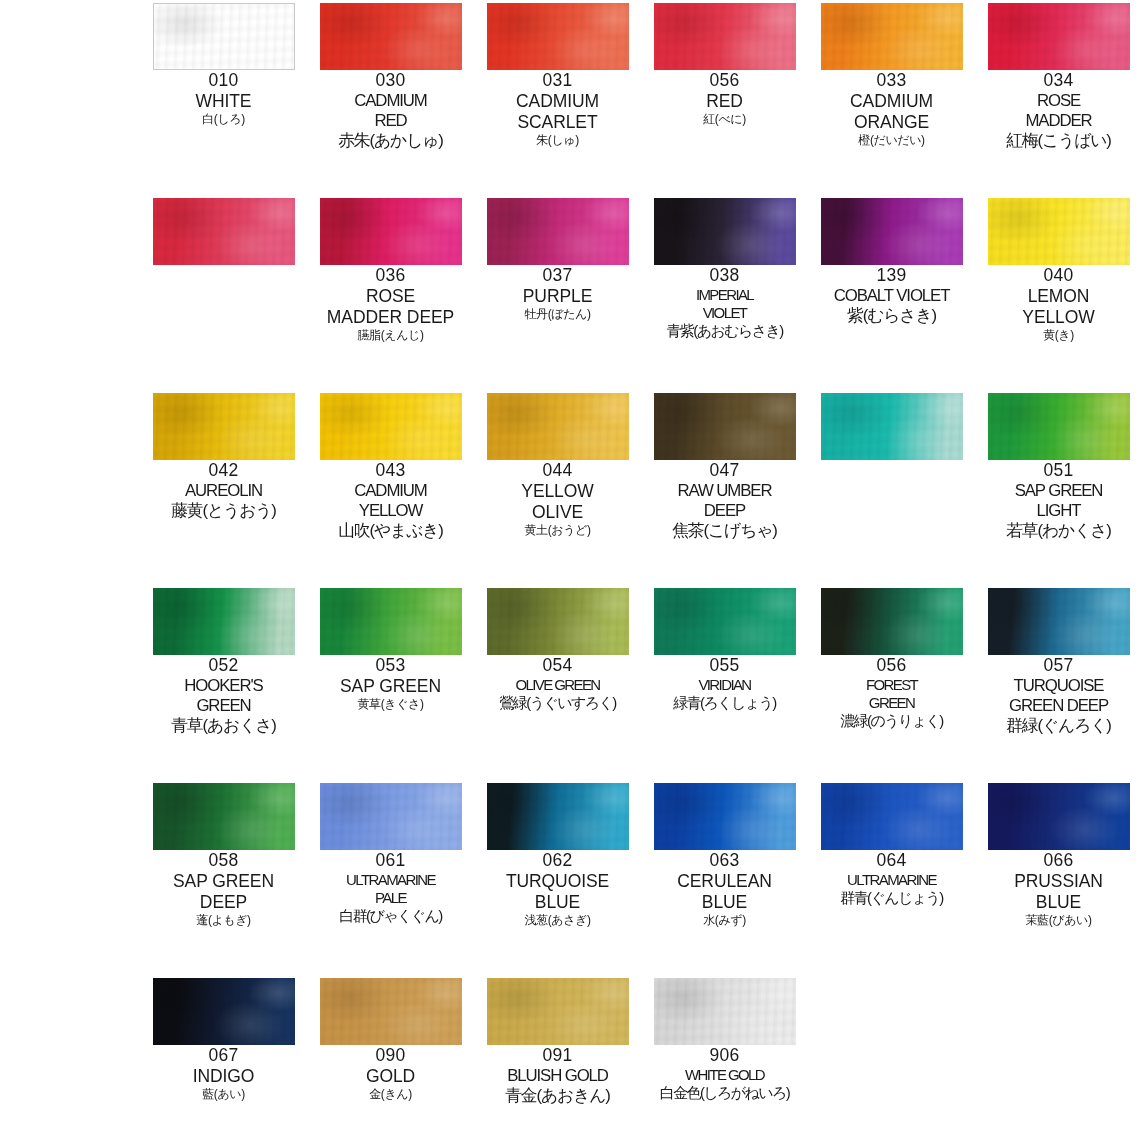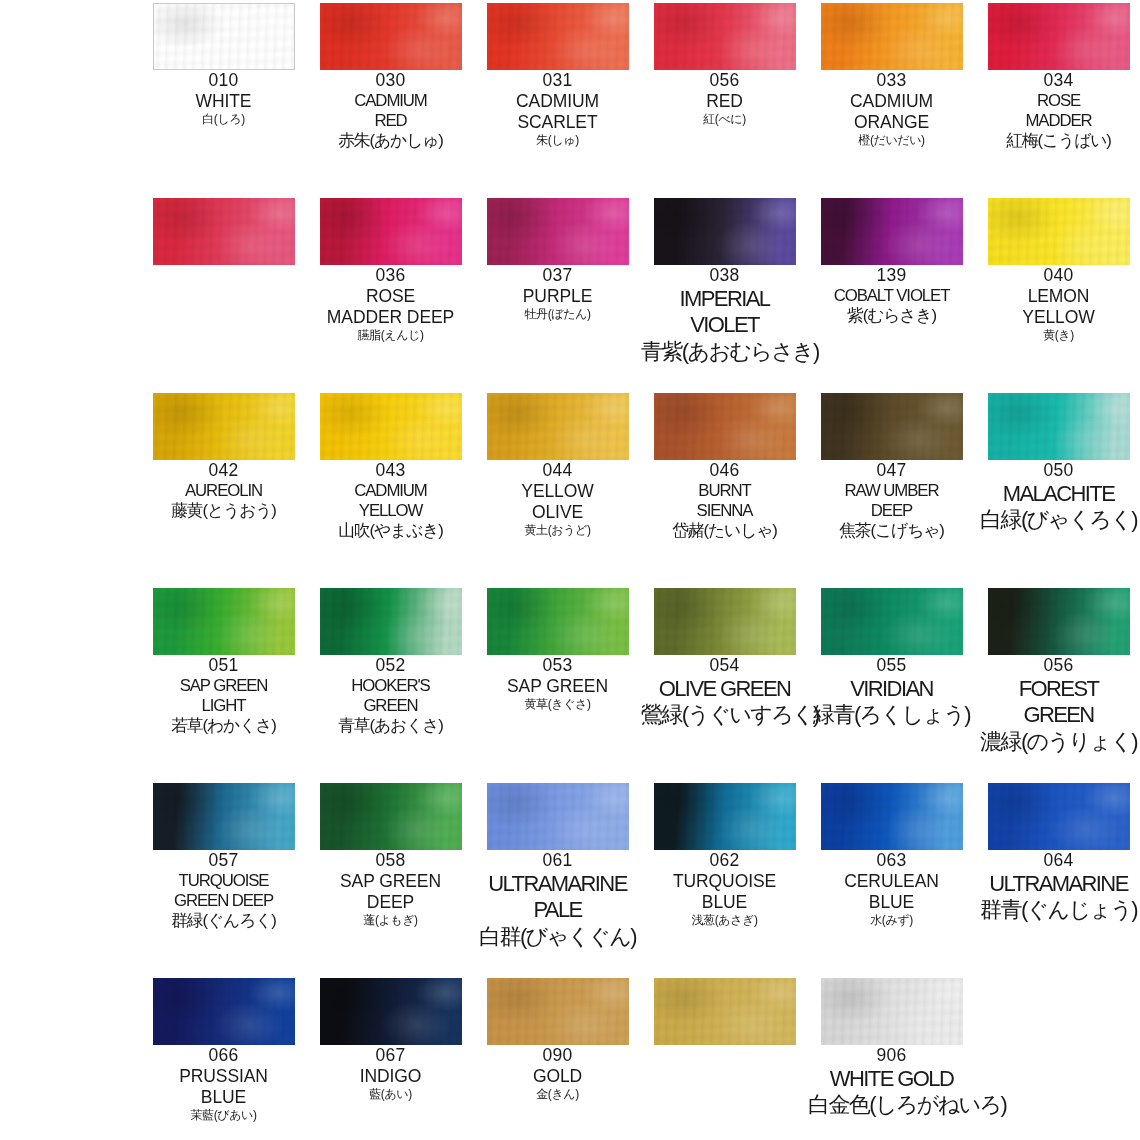--- a/index.html
+++ b/index.html
@@ -91,21 +91,21 @@
     font-size: 17.5px;
     letter-spacing: -.1px;
     white-space: nowrap;
   }
   .jp {
     font-size: 12px;
     letter-spacing: -.4px;
     white-space: nowrap;
   }
   .tight .name, .tight .jp { letter-spacing: -1.1px; font-size: 16.8px; }
-  .tighter .name, .tighter .jp { letter-spacing: -1.6px; font-size: 22px; }
+  .tighter .name, .tighter .jp { letter-spacing: -1.6px; font-size: 15px; }
 </style>
 </head>
 <body>
 
 <div id="chart">
   <div class="grid">
       <div class="cell">
         <div class="swatch outlined" style="background: linear-gradient(96deg, rgb(255, 255, 255) 0%, rgb(255, 255, 255) 18%, rgb(255, 255, 255) 48%, rgb(255, 255, 255) 88%, rgb(255, 255, 255) 100%);">
           <div class="grain"></div>
           <div class="grain2"></div>
@@ -268,53 +268,36 @@
           <div class="grain2"></div>
         </div>
         <div class="labels">
           <div class="code">044</div>
           <div class="name">YELLOW</div>
           <div class="name">OLIVE</div>
           <div class="jp">黄土(おうど)</div>
         </div>
       </div>
       <div class="cell">
-        <div class="swatch" style="background: linear-gradient(96deg, rgb(169, 82, 44) 0%, rgb(169, 82, 44) 18%, rgb(184, 96, 47) 48%, rgb(200, 122, 61) 88%, rgb(200, 122, 61) 100%);">
-          <div class="grain"></div>
-          <div class="grain2"></div>
-        </div>
-        <div class="labels tight">
-          <div class="code">046</div>
-          <div class="name">BURNT</div>
-          <div class="name">SIENNA</div>
-          <div class="jp">岱赭(たいしゃ)</div>
-        </div>
-      </div>
-      <div class="cell">
         <div class="swatch" style="background: linear-gradient(96deg, rgb(64, 52, 31) 0%, rgb(64, 52, 31) 18%, rgb(93, 75, 41) 48%, rgb(109, 90, 51) 88%, rgb(109, 90, 51) 100%);">
           <div class="grain"></div>
           <div class="grain2"></div>
         </div>
         <div class="labels tight">
           <div class="code">047</div>
           <div class="name">RAW UMBER</div>
           <div class="name">DEEP</div>
           <div class="jp">焦茶(こげちゃ)</div>
         </div>
       </div>
       <div class="cell">
         <div class="swatch" style="background: linear-gradient(96deg, rgb(22, 178, 166) 0%, rgb(22, 178, 166) 18%, rgb(25, 187, 174) 48%, rgb(169, 220, 211) 88%, rgb(169, 220, 211) 100%);">
           <div class="grain"></div>
           <div class="grain2"></div>
         </div>
-        <div class="labels tighter">
-          <div class="code">050</div>
-          <div class="name">MALACHITE</div>
-          <div class="jp">白緑(びゃくろく)</div>
-        </div>
       </div>
       <div class="cell">
         <div class="swatch" style="background: linear-gradient(96deg, rgb(29, 154, 60) 0%, rgb(29, 154, 60) 18%, rgb(58, 175, 47) 48%, rgb(151, 200, 58) 88%, rgb(151, 200, 58) 100%);">
           <div class="grain"></div>
           <div class="grain2"></div>
         </div>
         <div class="labels tight">
           <div class="code">051</div>
           <div class="name">SAP GREEN</div>
           <div class="name">LIGHT</div>
@@ -481,20 +464,25 @@
           <div class="code">090</div>
           <div class="name">GOLD</div>
           <div class="jp">金(きん)</div>
         </div>
       </div>
       <div class="cell">
         <div class="swatch" style="background: linear-gradient(96deg, rgb(203, 171, 74) 0%, rgb(203, 171, 74) 18%, rgb(208, 178, 84) 48%, rgb(212, 184, 93) 88%, rgb(212, 184, 93) 100%);">
           <div class="grain"></div>
           <div class="grain2"></div>
         </div>
+        <div class="labels tight">
+          <div class="code">091</div>
+          <div class="name">BLUISH GOLD</div>
+          <div class="jp">青金(あおきん)</div>
+        </div>
       </div>
       <div class="cell">
         <div class="swatch" style="background: linear-gradient(96deg, rgb(216, 216, 216) 0%, rgb(216, 216, 216) 18%, rgb(226, 226, 226) 48%, rgb(237, 237, 237) 88%, rgb(237, 237, 237) 100%);">
           <div class="grain"></div>
           <div class="grain2"></div>
         </div>
         <div class="labels tighter">
           <div class="code">906</div>
           <div class="name">WHITE GOLD</div>
           <div class="jp">白金色(しろがねいろ)</div>

